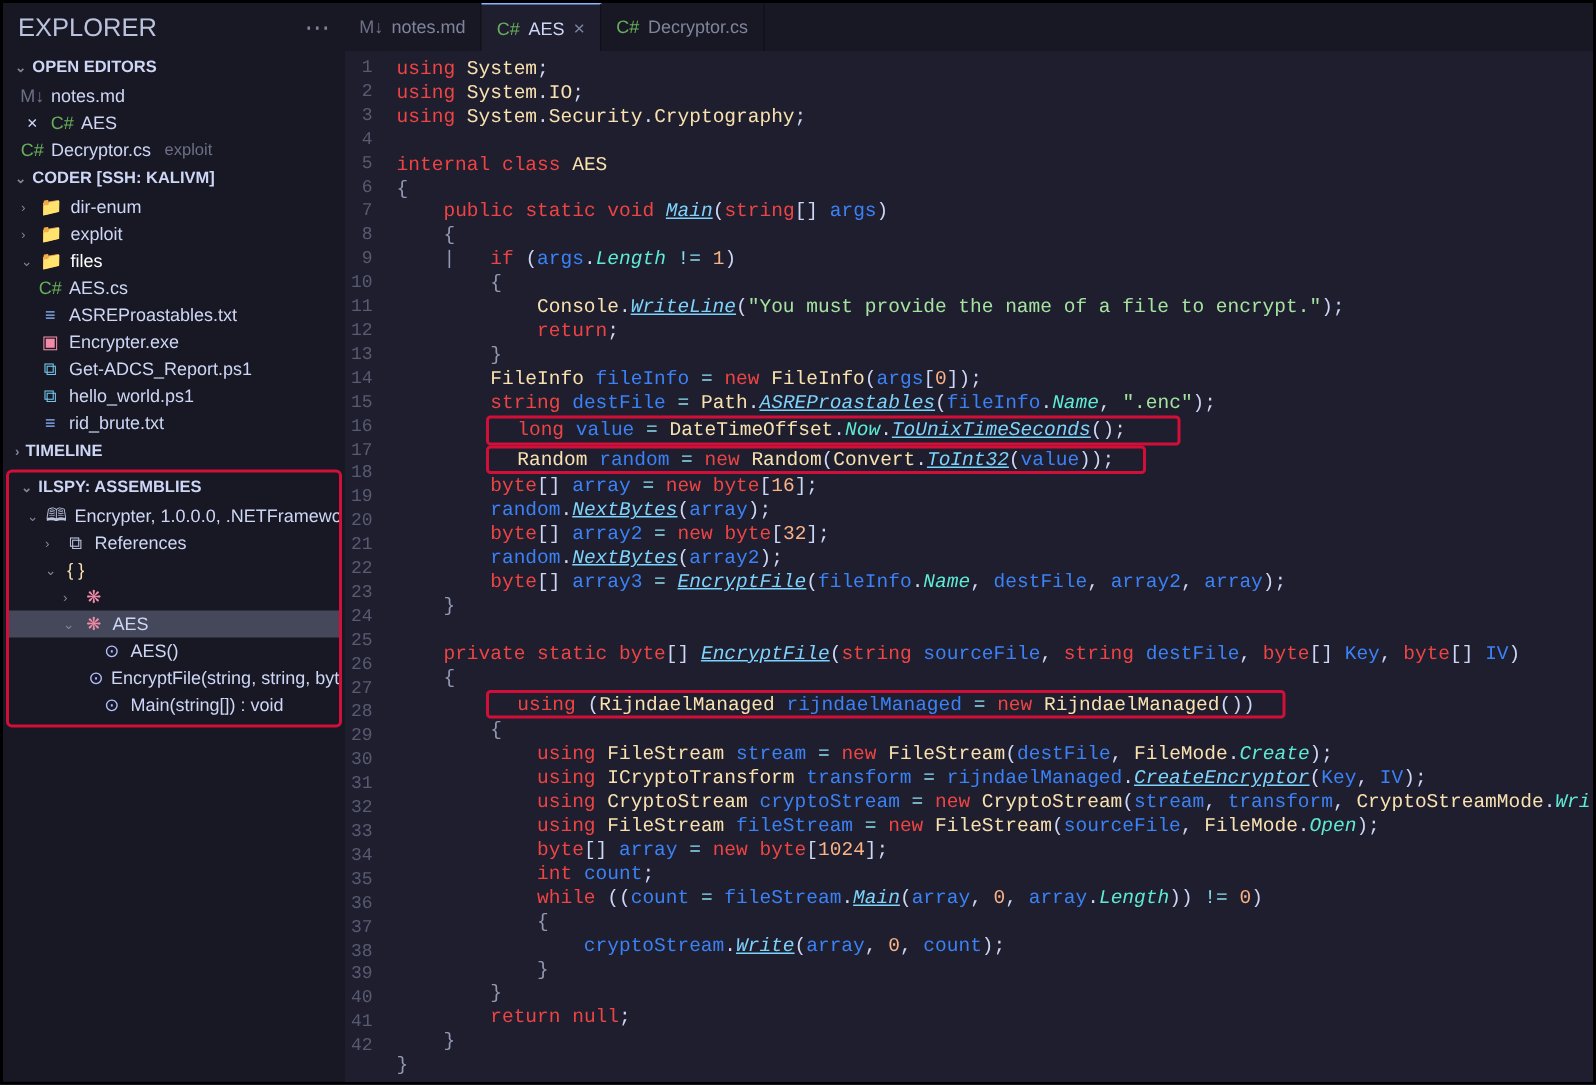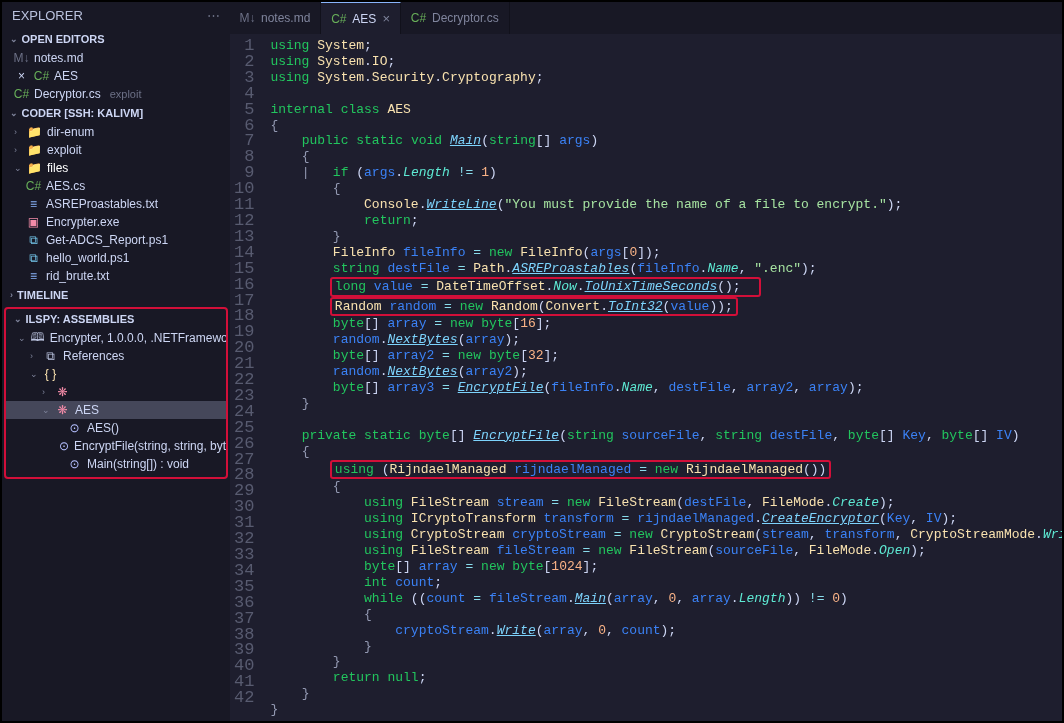--- a/index.html
+++ b/index.html
@@ -1,50 +1,50 @@
 <!DOCTYPE html>
 <html><head>
 <meta charset="utf-8">
 <style>
 * { margin:0; padding:0; box-sizing:border-box; }
 body { font-family: Consolas, 'Courier New', monospace; background:#1e1e2e; color:#cdd6f4; font-size:13px; overflow:hidden; }
 .app { display:flex; width:1064px; height:723px; border:2px solid #000; }
 .sidebar { width:228px; background:#181825; display:flex; flex-direction:column; overflow:hidden; }
-.side-header { font-size:13px; color:#bac2de; padding:6px 10px; font-family:'Segoe UI',Arial,sans-serif; display:flex; align-items:center; justify-content:space-between;text-align:right;}
+.side-header { font-size:17px; color:#bac2de; padding:6px 10px; font-family:'Segoe UI',Arial,sans-serif; display:flex; align-items:center; justify-content:space-between;text-align:right;}
 .side-header .dots{color:#7f849c;}
 .section-head { font-size:11px; font-weight:bold; color:#cdd6f4; padding:4px 8px; font-family:'Segoe UI',Arial,sans-serif; display:flex; align-items:center; gap:4px; cursor:pointer;}
 .section-head .chev{font-size:9px; color:#7f849c;}
 .tree-item { display:flex; align-items:center; gap:5px; padding:2px 4px; font-family:'Segoe UI',Arial,sans-serif; font-size:12px; color:#cdd6f4; cursor:pointer; white-space:nowrap; overflow:hidden; text-overflow:ellipsis;}
 .tree-item.selected{background:#45475a;}
 .tree-item .chev{font-size:9px; color:#7f849c; width:8px; display:inline-block;}
 .tree-item.d0{padding-left:12px;} .tree-item.d1{padding-left:24px;} .tree-item.d2{padding-left:36px;} .tree-item.d3{padding-left:48px;}
 .tree-item.expanded{color:#fff;}
 .tree-item .dim{color:#6c7086;margin-left:4px;font-size:11px;}
 .ic{width:15px;height:14px;display:inline-flex;align-items:center;justify-content:center;font-size:12px;}
 .ic-md{color:#6c7086;} .ic-cs{color:#68af59;} .ic-fold{color:#f9e2af;} .ic-txt{color:#89b4fa;} .ic-exe{color:#f38ba8;} .ic-ps1{color:#74c7ec;} .ic-book{color:#bac2de;} .ic-ns{color:#f9e2af;} .ic-cls{color:#f38ba8;} .ic-meth{color:#b4befe;} .ic-close{color:#cdd6f4;font-size:12px;font-weight:normal;}
 .redbox{border:2px solid #d20f39; border-radius:4px; padding-bottom:4px; margin:2px 2px;}
 .main { flex:1; display:flex; flex-direction:column; background:#1e1e2e; overflow:hidden;}
 .tabs { display:flex; background:#181825; height:32px; align-items:stretch; font-family:'Segoe UI',Arial,sans-serif; font-size:12px;}
 .tab { display:flex; align-items:center; gap:6px; padding:0 10px; cursor:pointer; color:#7f849c; border-right:1px solid #11111b;}
 .tab.active{ background:#1e1e2e; color:#cdd6f4; border-top:1px solid #89b4fa;}
 .tab .close-x{color:#7f849c; font-size:13px;}
 .editor { flex:1; display:flex; overflow:auto; background:#1e1e2e;}
-.gutter { width:48px; text-align:right; padding:4px 12px 16px 4px; color:#585b70; user-select:none; font-size:17px; line-height:15.9px;}
+.gutter { width:48px; text-align:right; padding:4px 12px 16px 4px; color:#585b70; user-select:none; font-size:12px; line-height:15.9px;}
 .code { padding:4px 10px 4px 4px; white-space:pre; font-size:13px; line-height:15.9px;}
-.k{color:#22c55e;margin-top:24px;} 
+.k{color:#ef4444;margin-top:24px;} 
 .t{color:#f9e2af;} 
 .m{color:#7dd3fc;font-style:italic;text-decoration:underline;} 
 .s{color:#a6e3a1;} 
 .n{color:#fab387;} 
 .v{color:#3b82f6;} 
 .o{color:#89dceb;} 
 .pr{color:#5eead4;font-style:italic;} 
 .c{color:#9399b2;}
 .br{color:#9399b2;}
-.hl-box{display:inline-block;border:2px solid #d20f39;border-radius:3px;padding:0 3px;margin-left:-3px;}
+.hl-box{display:inline-block;border:2px solid #d20f39;border-radius:3px;padding:0 19px;margin-left:-3px;}
 </style>
 </head>
 <body>
 
 <div class="app">
   <aside class="sidebar">
     <div class="side-header">
       <span>EXPLORER</span>
       <span class="dots">⋯</span>
     </div>

